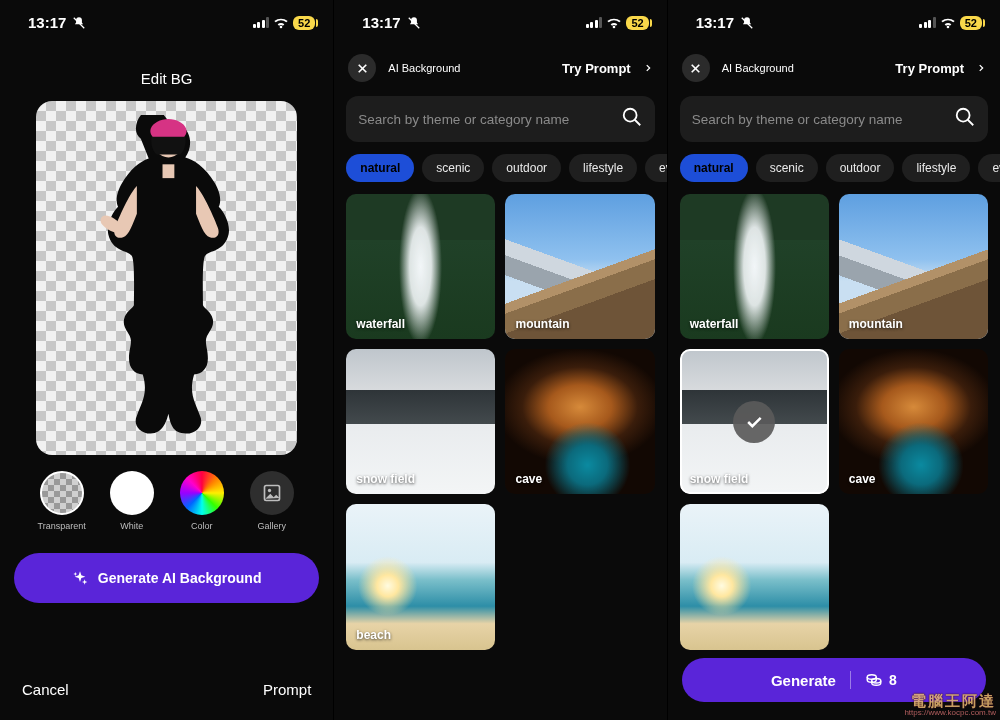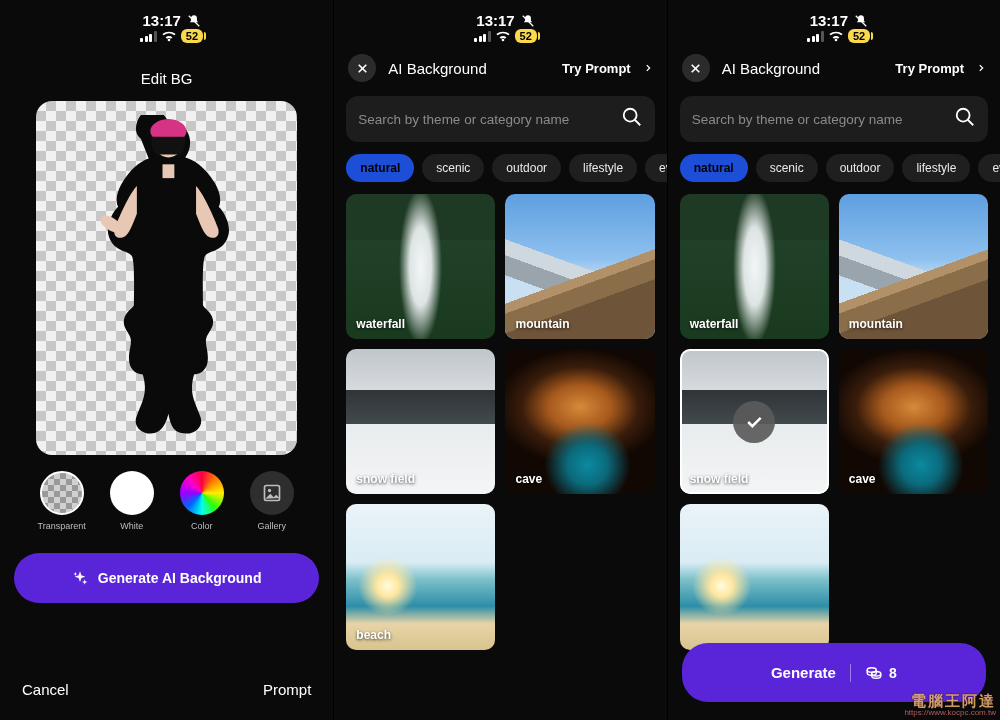--- a/index.html
+++ b/index.html
@@ -22,24 +22,23 @@
     overflow: hidden;
   }
   .panel + .panel { border-left: 1px solid #000; }
 
   
   .statusbar {
     height: 40px;
     display: flex;
     align-items: center;
     justify-content: space-between;
-    padding: 12px 18px 0 28px;
+    padding: 5px 18px 0 28px;
     font-size: 15px;
     font-weight: 600;
-    flex-direction: column;
   }
   .sb-left { display:flex; align-items:center; gap:6px;}
   .sb-right { display:flex; align-items:center; gap:4px;}
   .bell-off { width:14px; height:14px; position:relative; }
   .bell-off svg { width:14px; height:14px; display:block; }
   .sig { display:flex; align-items:flex-end; gap:1.5px; height:11px;}
   .sig i { width:3px; background:#fff; border-radius:1px;}
   .sig i:nth-child(1){height:4px}.sig i:nth-child(2){height:6px}.sig i:nth-child(3){height:8px}.sig i:nth-child(4){height:11px; background:#555;}
   .wifi svg{width:16px;height:12px;display:block}
   .batt { display:flex; align-items:center; background:#f9d84a; color:#000; font-size:11px; font-weight:700; border-radius:6px; padding:1px 5px; position:relative;}
@@ -89,21 +88,21 @@
     display:flex;align-items:center;justify-content:center;gap:10px;
     font-size:14px;font-weight:600;
   }
   .sparkle svg{width:16px;height:16px;display:block}
   .bottom-row{ margin-top:auto; display:flex; justify-content:space-between; padding:16px 22px 22px; font-size:15px;}
 
   
   .hdr{ display:flex; align-items:center; padding:14px 14px 12px; gap:12px;}
   .xbtn{ width:28px;height:28px;border-radius:50%;background:#2b2b2b;display:flex;align-items:center;justify-content:center; flex:none;}
   .xbtn svg{width:13px;height:13px}
-  .hdr-title{ font-size:15px; font-weight:500; flex:1;}
+  .hdr-title{ font-size:11px; font-weight:500; flex:1;}
   .tryprompt{ font-size:13px; font-weight:600; display:flex;align-items:center;gap:12px;}
   .tryprompt svg{width:10px;height:10px}
   .searchbar{
     margin:2px 12px 12px; height:46px; background:#1d1d1d; border-radius:12px;
     display:flex; align-items:center; padding:0 12px; gap:8px;
   }
   .searchbar input{
     flex:1; background:transparent; border:none; outline:none; color:#fff;
     font-size:13.5px;
   }
@@ -150,21 +149,21 @@
       radial-gradient(circle at 55% 80%, #0b8aa0 0%, #0b6a7c 14%, transparent 30%),
       radial-gradient(ellipse 70% 50% at 50% 40%, #d68a3a 0%, #a6591c 30%, #3a1d0b 55%, #120803 80%);
   }
   .thumb-beach{
     background:
       radial-gradient(circle at 28% 56%, #fffbe0 0%, #ffe7a0 8%, rgba(255,231,160,0) 22%),
       linear-gradient(#eaf3f8 0%, #d9ecf4 40%, #7abfca 52%, #2d8ea7 70%, #e7d3a7 82%, #d8c48f 100%);
   }
 
   .genbar{
-    position:absolute; left:14px; right:14px; bottom:18px; height:59px;
+    position:absolute; left:14px; right:14px; bottom:18px; height:44px;
     border-radius:26px; background:#5a25d9;
     display:flex;align-items:center;justify-content:center;gap:14px;
     font-size:15px; font-weight:600;
   }
   .genbar .div{ width:1px; height:18px; background:rgba(255,255,255,.4);}
   .genbar .credits{ display:flex;align-items:center;gap:6px; font-size:14px;}
   .genbar .credits svg{width:18px;height:18px}
 
   
   .wm{

